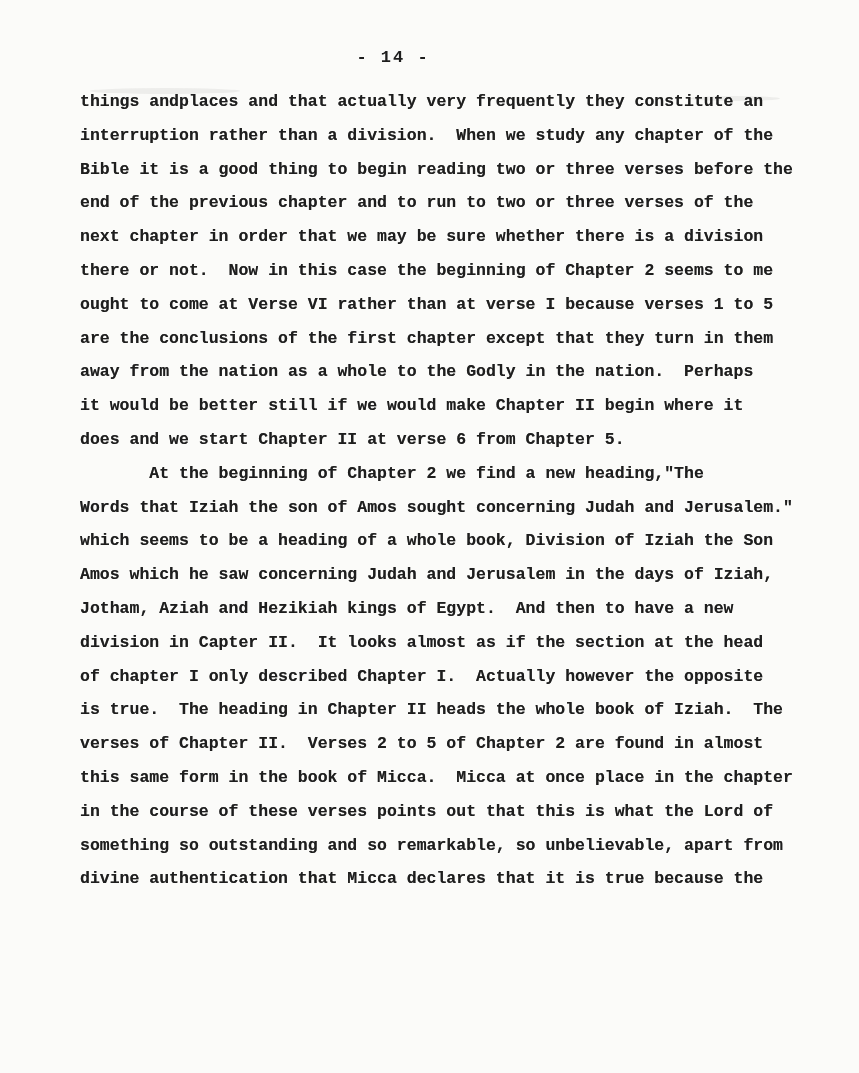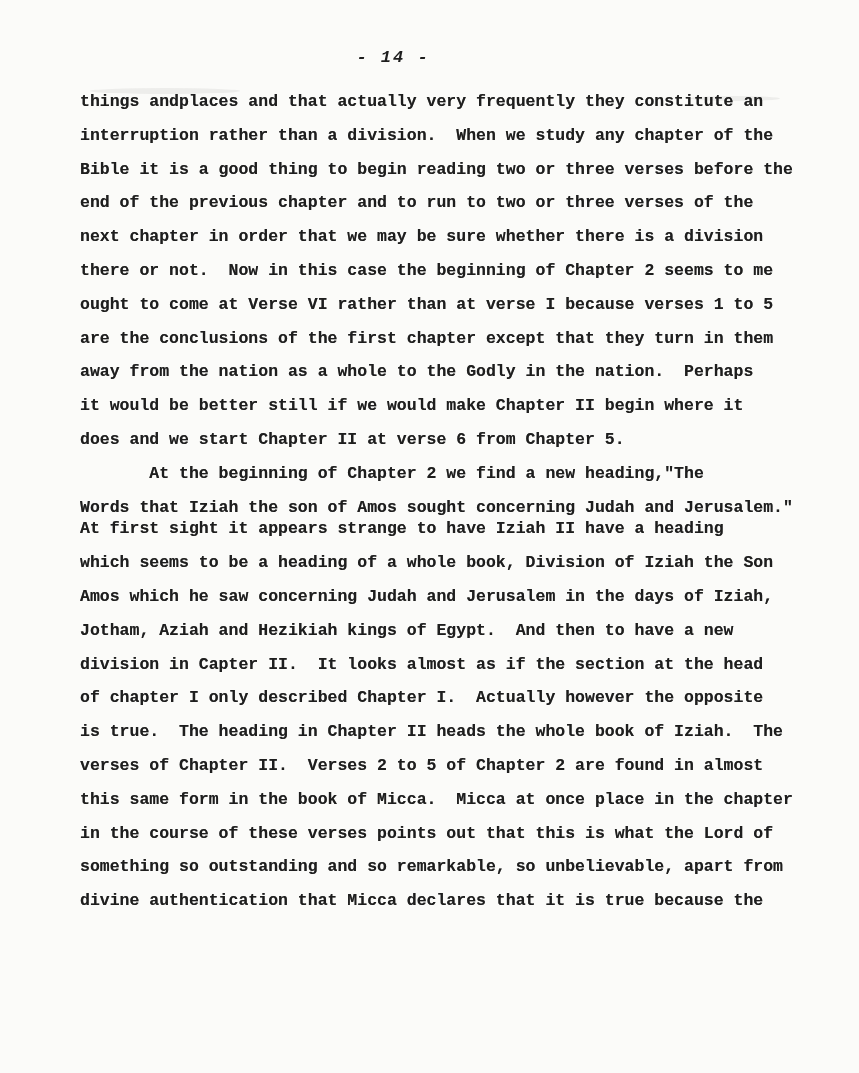--- a/index.html
+++ b/index.html
@@ -20,21 +20,20 @@
   }
   .page-number {
     position: absolute;
     top: 48px;
     left: 0;
     width: 786px;
     text-align: center;
     font-size: 17px;
     letter-spacing: 2px;
     white-space: pre;
-    font-style: italic;
   }
   .body-text {
     position: absolute;
     top: 92px;
     left: 80px;
     right: 38px;
     font-size: 16.5px;
   }
   .paragraph { margin: 0; padding: 0; }
   .tline {
@@ -74,21 +73,20 @@
         <div class="tline">there or not.  Now in this case the beginning of Chapter 2 seems to me</div>
         <div class="tline">ought to come at Verse VI rather than at verse I because verses 1 to 5</div>
         <div class="tline">are the conclusions of the first chapter except that they turn in them</div>
         <div class="tline">away from the nation as a whole to the Godly in the nation.  Perhaps</div>
         <div class="tline">it would be better still if we would make Chapter II begin where it</div>
         <div class="tline">does and we start Chapter II at verse 6 from Chapter 5.</div>
       </div>
     <div class="paragraph">
         <div class="tline">       At the beginning of Chapter 2 we find a new heading,"The</div>
         <div class="tline">Words that Iziah the son of Amos sought concerning Judah and Jerusalem."</div>
-        <div class="tline tight">At first sight it appears strange to have Iziah II have a heading</div>
         <div class="tline">which seems to be a heading of a whole book, Division of Iziah the Son</div>
         <div class="tline">Amos which he saw concerning Judah and Jerusalem in the days of Iziah,</div>
         <div class="tline">Jotham, Aziah and Hezikiah kings of Egypt.  And then to have a new</div>
         <div class="tline">division in Capter II.  It looks almost as if the section at the head</div>
         <div class="tline">of chapter I only described Chapter I.  Actually however the opposite</div>
         <div class="tline">is true.  The heading in Chapter II heads the whole book of Iziah.  The</div>
         <div class="tline">verses of Chapter II.  Verses 2 to 5 of Chapter 2 are found in almost</div>
         <div class="tline">this same form in the book of Micca.  Micca at once place in the chapter</div>
         <div class="tline">in the course of these verses points out that this is what the Lord of</div>
         <div class="tline">something so outstanding and so remarkable, so unbelievable, apart from</div>

